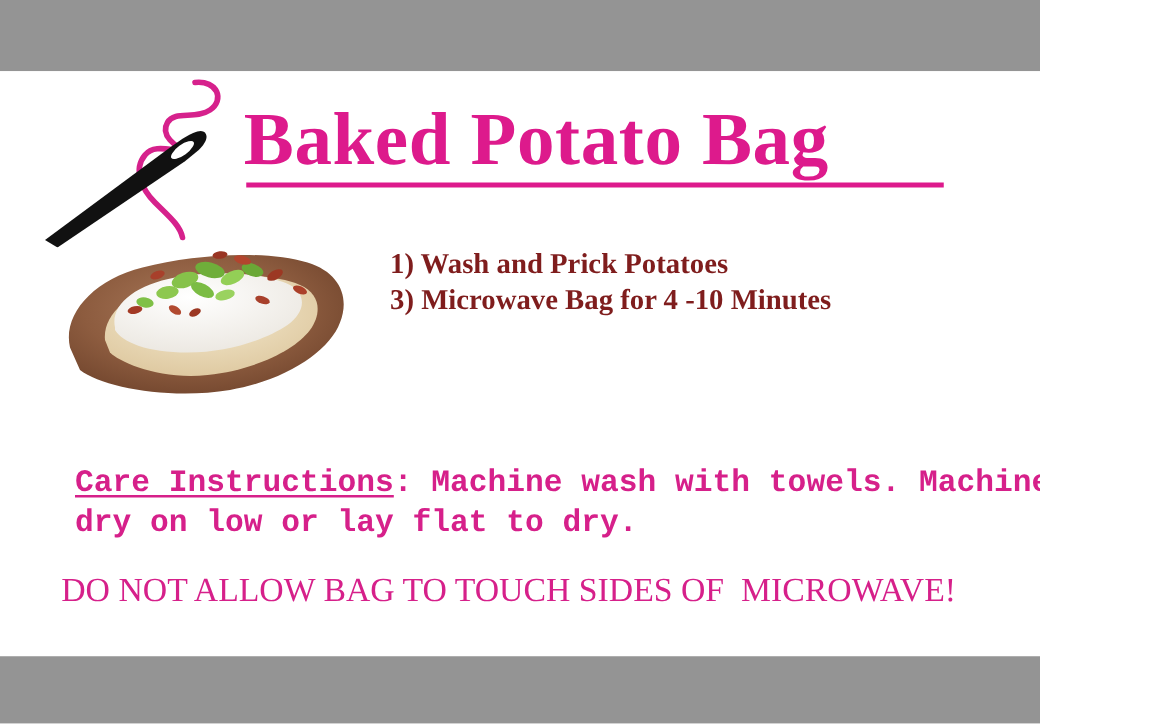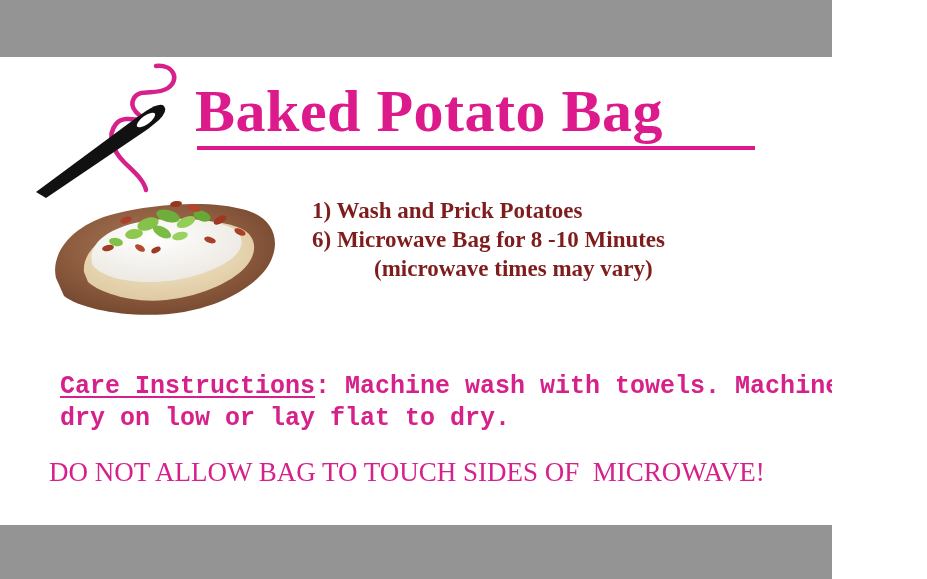--- a/index.html
+++ b/index.html
@@ -205,22 +205,21 @@
         <ellipse cx="96" cy="62" rx="5.5" ry="3" fill="#b24a30" transform="rotate(32 96 62)"></ellipse>
         <ellipse cx="132" cy="18" rx="6" ry="3" fill="#993523" transform="rotate(-8 132 18)"></ellipse>
         <ellipse cx="166" cy="54" rx="6" ry="3" fill="#a8402b" transform="rotate(18 166 54)"></ellipse>
         <ellipse cx="112" cy="64" rx="5" ry="2.8" fill="#9c3823" transform="rotate(-26 112 64)"></ellipse>
       </g>
     </svg>
   </div>
 
   <div class="steps">
     <span class="step">1) Wash and Prick Potatoes</span>
-    <span class="step">6) Microwave Bag for 8 -10 Minutes</span>
-    <span class="step-note">(microwave times may vary)</span>
+    <span class="step">3) Microwave Bag for 4 -10 Minutes</span>
   </div>
 
   <div class="care">
     <span class="care-label">Care Instructions</span><span>: Machine wash with towels. Machine dry on low or lay flat to dry.</span>
   </div>
 
   <div class="warning">DO NOT ALLOW BAG TO TOUCH SIDES OF  MICROWAVE!</div>
 
   <div class="bar bar-bottom"></div>
 

